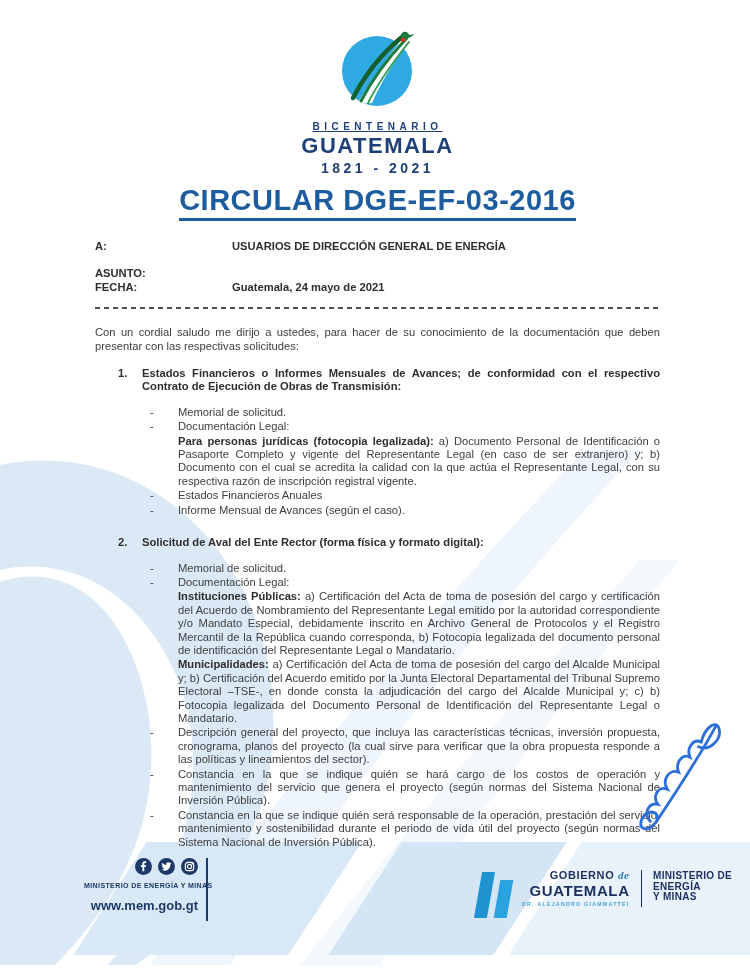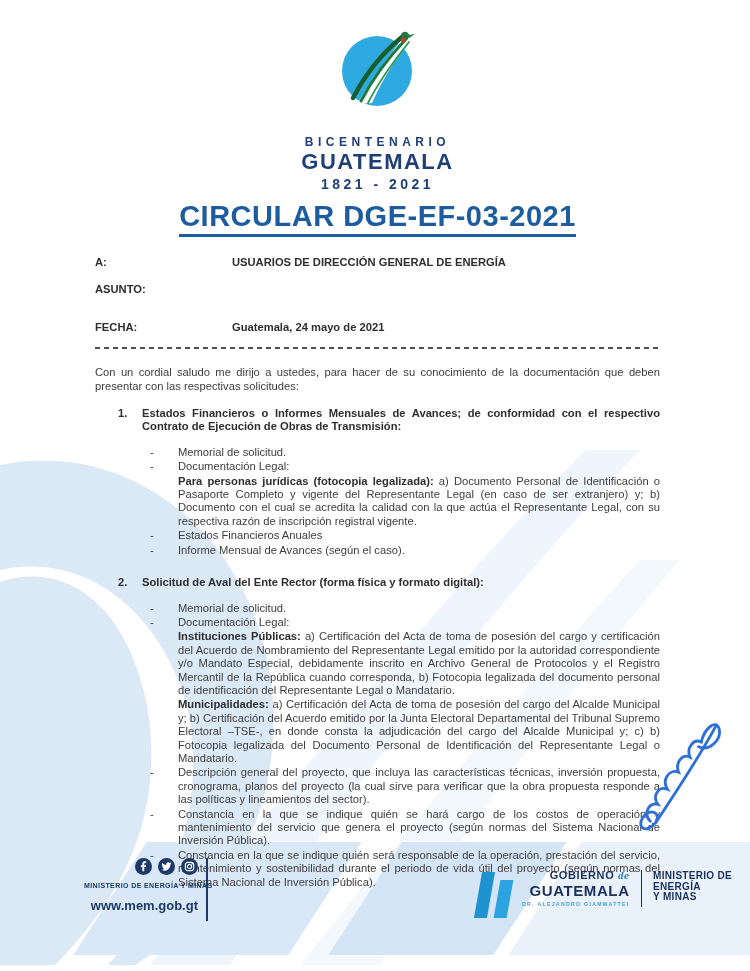--- a/index.html
+++ b/index.html
@@ -6,21 +6,21 @@
   .page{position:relative;width:750px;height:971px;margin:0 auto;background:#ffffff;
         overflow:hidden;font-family:"Liberation Sans",sans-serif;color:#3d3d3d;}
   
   .wm{position:absolute;z-index:0;pointer-events:none;}
   .wm-swoosh{left:0;top:420px;}
   .stripes{position:absolute;z-index:0;left:-80px;top:842px;width:980px;height:113px;overflow:hidden;pointer-events:none;}
   .stripe{position:absolute;top:0;height:113px;transform:skewX(-33deg);}
   
   .content{position:relative;z-index:2;padding:0 90px 0 95px;}
   .logo-block{text-align:center;padding-top:30px;line-height:1;}
-  .bicent{font-size:12px;font-weight:bold;letter-spacing:4.5px;color:#1e3f77;margin-top:25px;}
+  .bicent{font-size:10px;font-weight:bold;letter-spacing:4.5px;color:#1e3f77;margin-top:11px;text-decoration:underline;}
   .guat{font-size:22px;font-weight:800;letter-spacing:1.5px;color:#1e3f77;margin-top:3px;}
   .years{font-size:14px;font-weight:bold;letter-spacing:3.5px;color:#1e3f77;margin-top:4px;}
   .doc-title{text-align:center;margin-top:9px;}
   .doc-title span{display:inline-block;font-size:29px;font-weight:bold;color:#1d5c9e;
                   letter-spacing:0.5px;border-bottom:3px solid #1d5c9e;padding-bottom:1px;}
   .memo{margin-top:19px;font-size:11.2px;line-height:13.4px;}
   .memo-row{display:flex;margin-bottom:14px;}
   .memo-label{width:137px;flex-shrink:0;font-weight:bold;color:#2e2e2e;}
   .memo-value{flex:1;}
   .bold{font-weight:bold;color:#2e2e2e;}
@@ -91,29 +91,29 @@
         <circle cx="66" cy="6" r="4.2" fill="#1d7a3c"></circle>
         <path d="M70,5 L76,4 L70,8 Z" fill="#1d7a3c"></path>
         <circle cx="64" cy="10" r="2.3" fill="#d8342a"></circle>
       </svg>
       <div class="bicent">BICENTENARIO</div>
       <div class="guat">GUATEMALA</div>
       <div class="years">1821 - 2021</div>
     </div>
 
     <div class="doc-title">
-      <span>CIRCULAR DGE-EF-03-2021</span>
+      <span>CIRCULAR DGE-EF-03-2016</span>
     </div>
 
     <div class="memo">
       <div class="memo-row">
         <div class="memo-label">A:</div>
         <div class="memo-value bold">USUARIOS DE DIRECCIÓN GENERAL DE ENERGÍA</div>
       </div>
-      <div class="memo-row" style="margin-bottom:24px;">
+      <div class="memo-row" style="margin-bottom:0;">
         <div class="memo-label">ASUNTO:</div>
       </div>
       <div class="memo-row" style="margin-bottom:0;">
         <div class="memo-label">FECHA:</div>
         <div class="memo-value bold">Guatemala, 24 mayo de 2021</div>
       </div>
     </div>
 
     <div class="dashes"></div>
 

